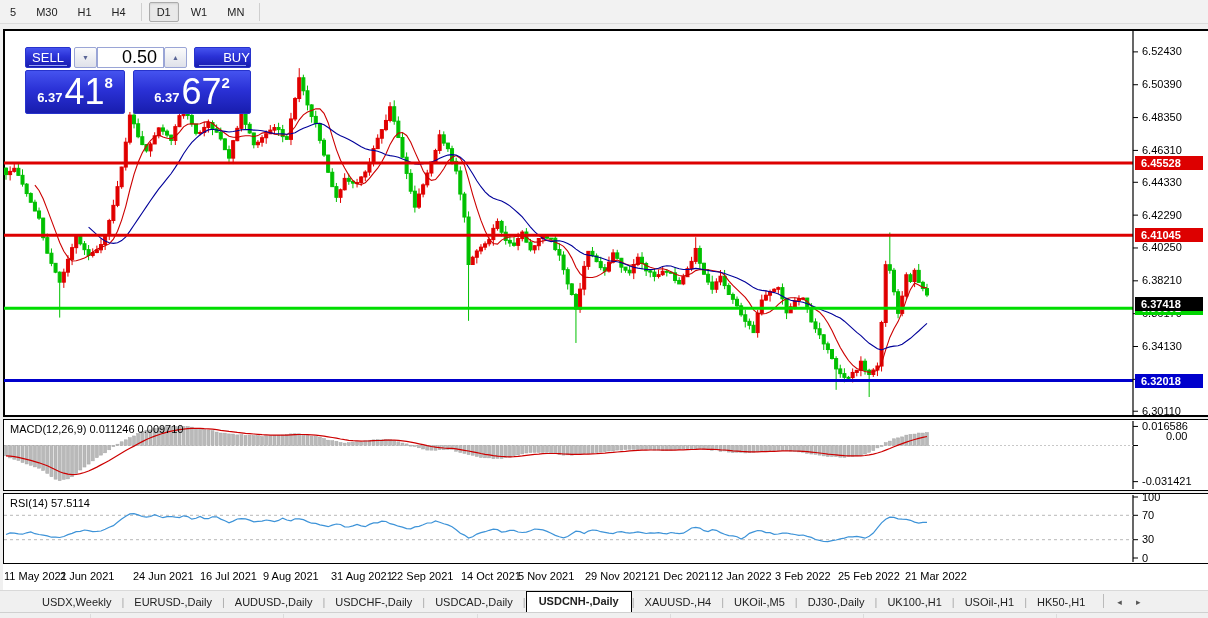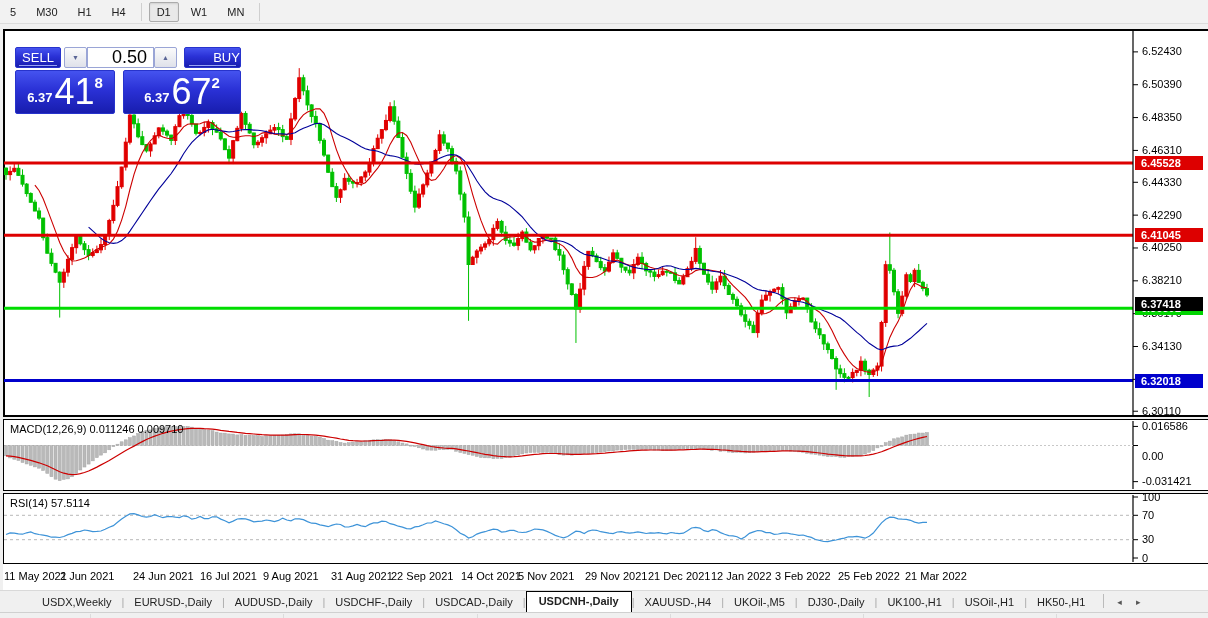--- a/index.html
+++ b/index.html
@@ -30,21 +30,21 @@
 
   .ind-label { position:absolute; font-size:11px; color:#000; z-index:5; }
 
   
   .tick-label { position:absolute; left:1142px; font-size:11px; color:#000; z-index:3; }
   .badge { position:absolute; left:1135px; width:68px; height:14px; z-index:4;
            font-size:11px; font-weight:bold; color:#fff; text-align:left;
            padding:0 15px 0 6px; line-height:14px; }
 
   
-  #trade-panel { position:absolute; left:15px; top:47px; width:258px; height:68px; z-index:6; }
+  #trade-panel { position:absolute; left:25px; top:47px; width:258px; height:68px; z-index:6; }
   .blue-btn { position:absolute; background:linear-gradient(180deg,#4553ef 0%,#2a31d6 45%,#181dae 100%);
               border:1px solid #2733cc; border-radius:2px; color:#fff; text-align:center; cursor:pointer; }
   .blue-btn .lbl { font-size:13px; line-height:19px; }
   .blue-btn .rule { position:absolute; left:7%; bottom:1px; width:86%; height:1px; background:#97a4f5; }
   #sell-btn { left:0; top:0; width:46px; height:21px; }
   #buy-btn  { left:169px; top:0; width:57px; height:21px;padding-left:28px; }
   #vol-down { left:49px; top:0; width:23px; height:21px; }
   #vol-up   { left:139px; top:0; width:23px; height:21px; }
   .spin-btn { position:absolute; background:linear-gradient(#fbfbfb,#dfe1ea); border:1px solid #9aa5d6;
               border-radius:2px; font-size:7px; color:#5a6596; text-align:center; line-height:19px; cursor:pointer; }
@@ -850,21 +850,21 @@
       <div class="tick-label" style="top: 143.91px;">6.46310</div>
       <div class="tick-label" style="top: 175.788px;">6.44330</div>
       <div class="tick-label" style="top: 208.632px;">6.42290</div>
       <div class="tick-label" style="top: 241.476px;">6.40250</div>
       <div class="tick-label" style="top: 274.32px;">6.38210</div>
       <div class="tick-label" style="top: 307.164px;">6.36170</div>
       <div class="tick-label" style="top: 340.008px;">6.34130</div>
       <div class="tick-label" style="top: 372.852px;">6.32090</div>
       <div class="tick-label" style="top: 404.73px;">6.30110</div>
       <div class="tick-label" style="top: 419.926px;">0.016586</div>
-      <div class="tick-label" style="top: 450px;">0.00</div>
+      <div class="tick-label" style="top: 430px; margin-left: 24px;">0.00</div>
       <div class="tick-label" style="top: 475.134px;">-0.031421</div>
       <div class="tick-label" style="top: 490.5px;">100</div>
       <div class="tick-label" style="top: 508.8px;">70</div>
       <div class="tick-label" style="top: 533.2px;">30</div>
       <div class="tick-label" style="top: 551.5px;">0</div>
       <div class="badge" style="top: 156px; background: rgb(221, 0, 0); color: rgb(255, 255, 255);">6.45528</div>
       <div class="badge" style="top: 228.176px; background: rgb(221, 0, 0); color: rgb(255, 255, 255);">6.41045</div>
       <div class="badge" style="top: 301.335px; background: rgb(0, 212, 0); color: rgb(255, 255, 255);">6.36501</div>
       <div class="badge" style="top: 373.511px; background: rgb(0, 0, 204); color: rgb(255, 255, 255);">6.32018</div>
       <div class="badge" style="top: 297px; background: rgb(0, 0, 0); color: rgb(255, 255, 255);">6.37418</div>

